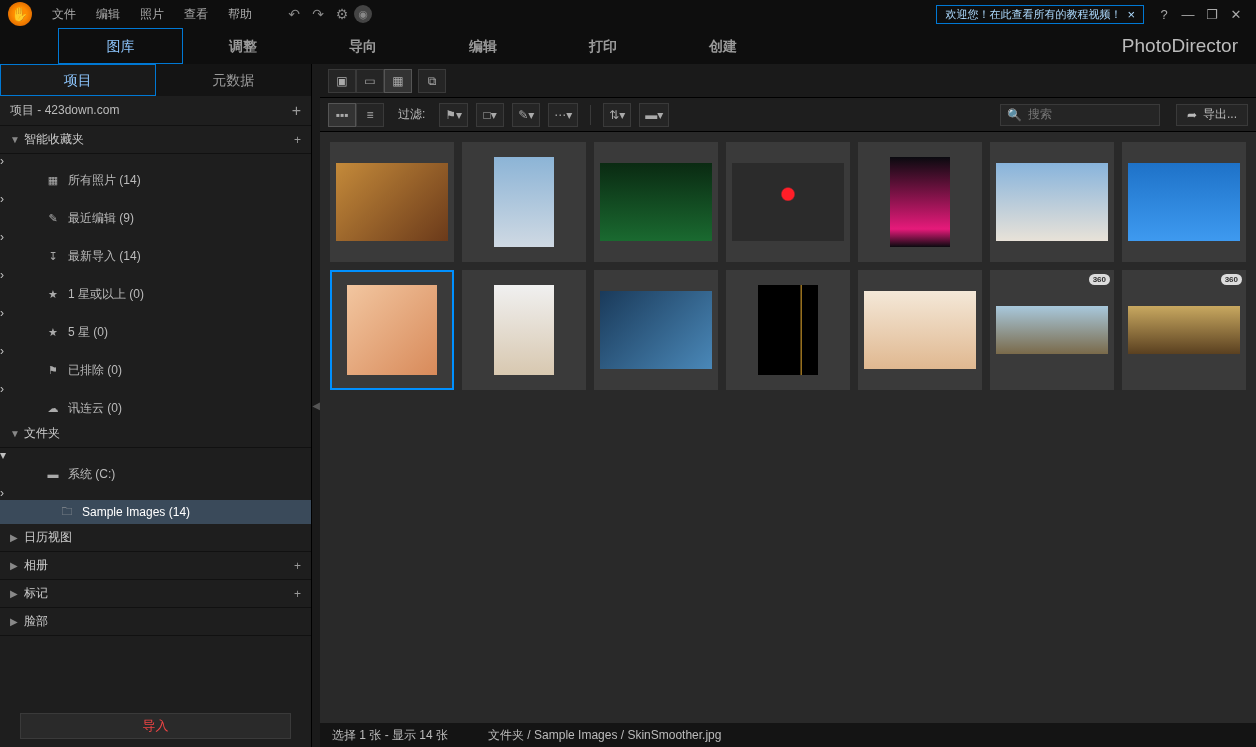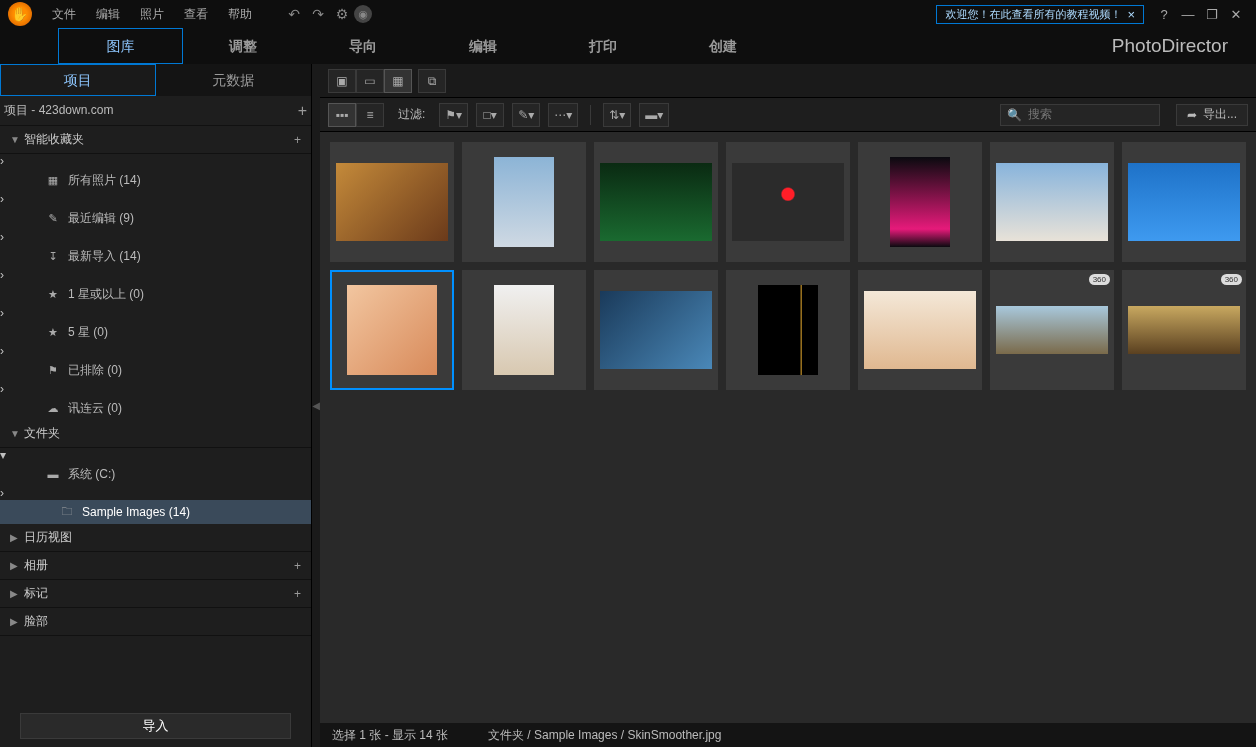--- a/index.html
+++ b/index.html
@@ -14,63 +14,63 @@
 .menu-icon { width: 24px; height: 24px; display: flex; align-items: center; justify-content: center; color: #888; cursor: pointer; font-size: 14px; }
 .welcome-banner { border: 1px solid #0078d4; color: #aedbff; padding: 1px 8px; font-size: 11px; margin: 0 8px; display: flex; align-items: center; gap: 6px; }
 .welcome-close { font-size: 13px; color: #aedbff; cursor: pointer; }
 .win-ctrl { width: 24px; text-align: center; color: #aaa; cursor: pointer; font-size: 13px; }
 
 
 .tabbar { height: 36px; background: #0e0e0e; display: flex; align-items: center; padding: 0; }
 .main-tab { width: 125px; text-align: center; line-height: 34px; color: #7aa6da; font-size: 14px; cursor: pointer; }
 .main-tab.active { border: 1px solid #0078d4; color: #8ec7ff; }
 .main-tab2 { width: 120px; text-align: center; line-height: 34px; color: #999; font-size: 14px; cursor: pointer; font-weight: bold; }
-.brand { margin-left: auto; margin-right: 28px; color: #bbb; font-size: 19px; font-weight: 300; }
+.brand { margin-left: auto; margin-right: 18px; color: #bbb; font-size: 19px; font-weight: 300; }
 
 
 .main { flex: 1; display: flex; background: #1e1e1e; overflow: hidden; }
 
 
 .sidebar { width: 312px; background: #1e1e1e; display: flex; flex-direction: column; border-right: 1px solid #000; }
 .side-tabs { display: flex; height: 32px; background: #141414; }
 .side-tab { flex: 1; text-align: center; line-height: 30px; font-size: 14px; color: #999; border: 1px solid transparent; cursor: pointer; }
 .side-tab.active { color: #8ec7ff; border: 1px solid #0078d4; background: #1a1a1a; }
-.side-header { height: 30px; display: flex; align-items: center; justify-content: space-between; padding: 0 4px; color: #bbb; background: #1e1e1e; border-bottom: 1px solid #111; }
+.side-header { height: 30px; display: flex; align-items: center; justify-content: space-between; padding: 0 10px; color: #bbb; background: #1e1e1e; border-bottom: 1px solid #111; }
 .side-header .plus { font-size: 16px; color: #999; cursor: pointer; }
 .tree { flex: 1; overflow-y: auto; }
 .tree-section { height: 28px; display: flex; align-items: center; padding: 0 10px; color: #ccc; background: #1e1e1e; border-bottom: 1px solid #111; cursor: pointer; }
 .tree-section .arrow { width: 14px; font-size: 10px; color: #888; }
 .tree-section .label { flex: 1; }
 .tree-section .plus { color: #999; }
 .tree-item { height: 24px; display: flex; align-items: center; padding-left: 46px; gap: 8px; color: #bbb; cursor: pointer; }
 .tree-item.active { background: #3a4a5a; color: #fff; }
 .tree-item.sub { padding-left: 60px; }
 .tree-item-wrap { position: relative; }
 .item-icon { width: 14px; text-align: center; color: #aaa; font-size: 11px; }
-.import-btn { margin: 8px 20px; height: 26px; background: #2a2a2a; border: 1px solid #3a3a3a; color: #ffffff; text-align: center; line-height: 24px; cursor: pointer; font-size: 13px; }
+.import-btn { margin: 8px 20px; height: 26px; background: #2a2a2a; border: 1px solid #3a3a3a; color: #ef4444; text-align: center; line-height: 24px; cursor: pointer; font-size: 13px; }
 .collapse-handle { width: 8px; background: #1a1a1a; display: flex; align-items: center; justify-content: center; color: #555; font-size: 10px; }
 
 
 .content { flex: 1; display: flex; flex-direction: column; background: #292929; }
 .toolbar1 { height: 34px; background: #1a1a1a; display: flex; align-items: center; padding: 0 8px; gap: 6px; border-bottom: 1px solid #000; }
 .tb-btn { height: 24px; min-width: 28px; padding: 0 5px; background: #252525; border: 1px solid #3a3a3a; color: #aaa; display: flex; align-items: center; justify-content: center; cursor: pointer; font-size: 12px; }
 .tb-btn.active { background: #333; border-color: #555; }
 .tb-group { display: flex; gap: 0; }
 .tb-group .tb-btn { border-radius: 0; }
 .toolbar2 { height: 34px; background: #1e1e1e; display: flex; align-items: center; padding: 0 8px; gap: 8px; border-bottom: 1px solid #000; }
 .filter-label { color: #bbb; padding: 0 6px; }
 .sep { width: 1px; height: 20px; background: #3a3a3a; margin: 0 4px; }
 .search-box { margin-left: auto; width: 160px; height: 22px; border: 1px solid #3a3a3a; background: #252525; display: flex; align-items: center; padding: 0 6px; gap: 6px; color: #888; }
 .search-box input { background: transparent; border: none; color: #0ea5e9; flex: 1; outline: none; font-size: 12px; font-family: Liberation Serif, serif; }
 .export-btn { height: 22px; padding: 0 10px; background: #252525; border: 1px solid #3a3a3a; color: #bbb; display: flex; align-items: center; gap: 6px; cursor: pointer; margin-left: 8px; }
 
 
 .grid-wrap { flex: 1; overflow: auto; padding: 10px; }
 .grid { display: grid; grid-template-columns: repeat(7, 124px); gap: 8px; }
-.thumb { width: 124px; height: 120px; background: #3a3a3a; display: flex; align-items: center; justify-content: center; position: relative; cursor: pointer; }
+.thumb { width: 124px; height: 120px; background: #3a3a3a; display: flex; align-items: center; justify-content: center; position: relative; cursor: pointer; font-weight: bold; }
 .thumb.selected { border: 2px solid #0090ff; }
 .thumb-inner { background: #555; display: flex; align-items: center; justify-content: center; font-size: 9px; color: #888; }
 .badge360 { position: absolute; top: 4px; right: 4px; background: #ddd; color: #333; font-size: 8px; padding: 1px 4px; border-radius: 7px; }
 
 
 .statusbar { height: 24px; background: #141414; display: flex; align-items: center; padding: 0 12px; gap: 40px; color: #bbb; font-size: 12px; }
 
 
 .th-land { width: 112px; height: 78px; }
 .th-port { width: 60px; height: 90px; }

